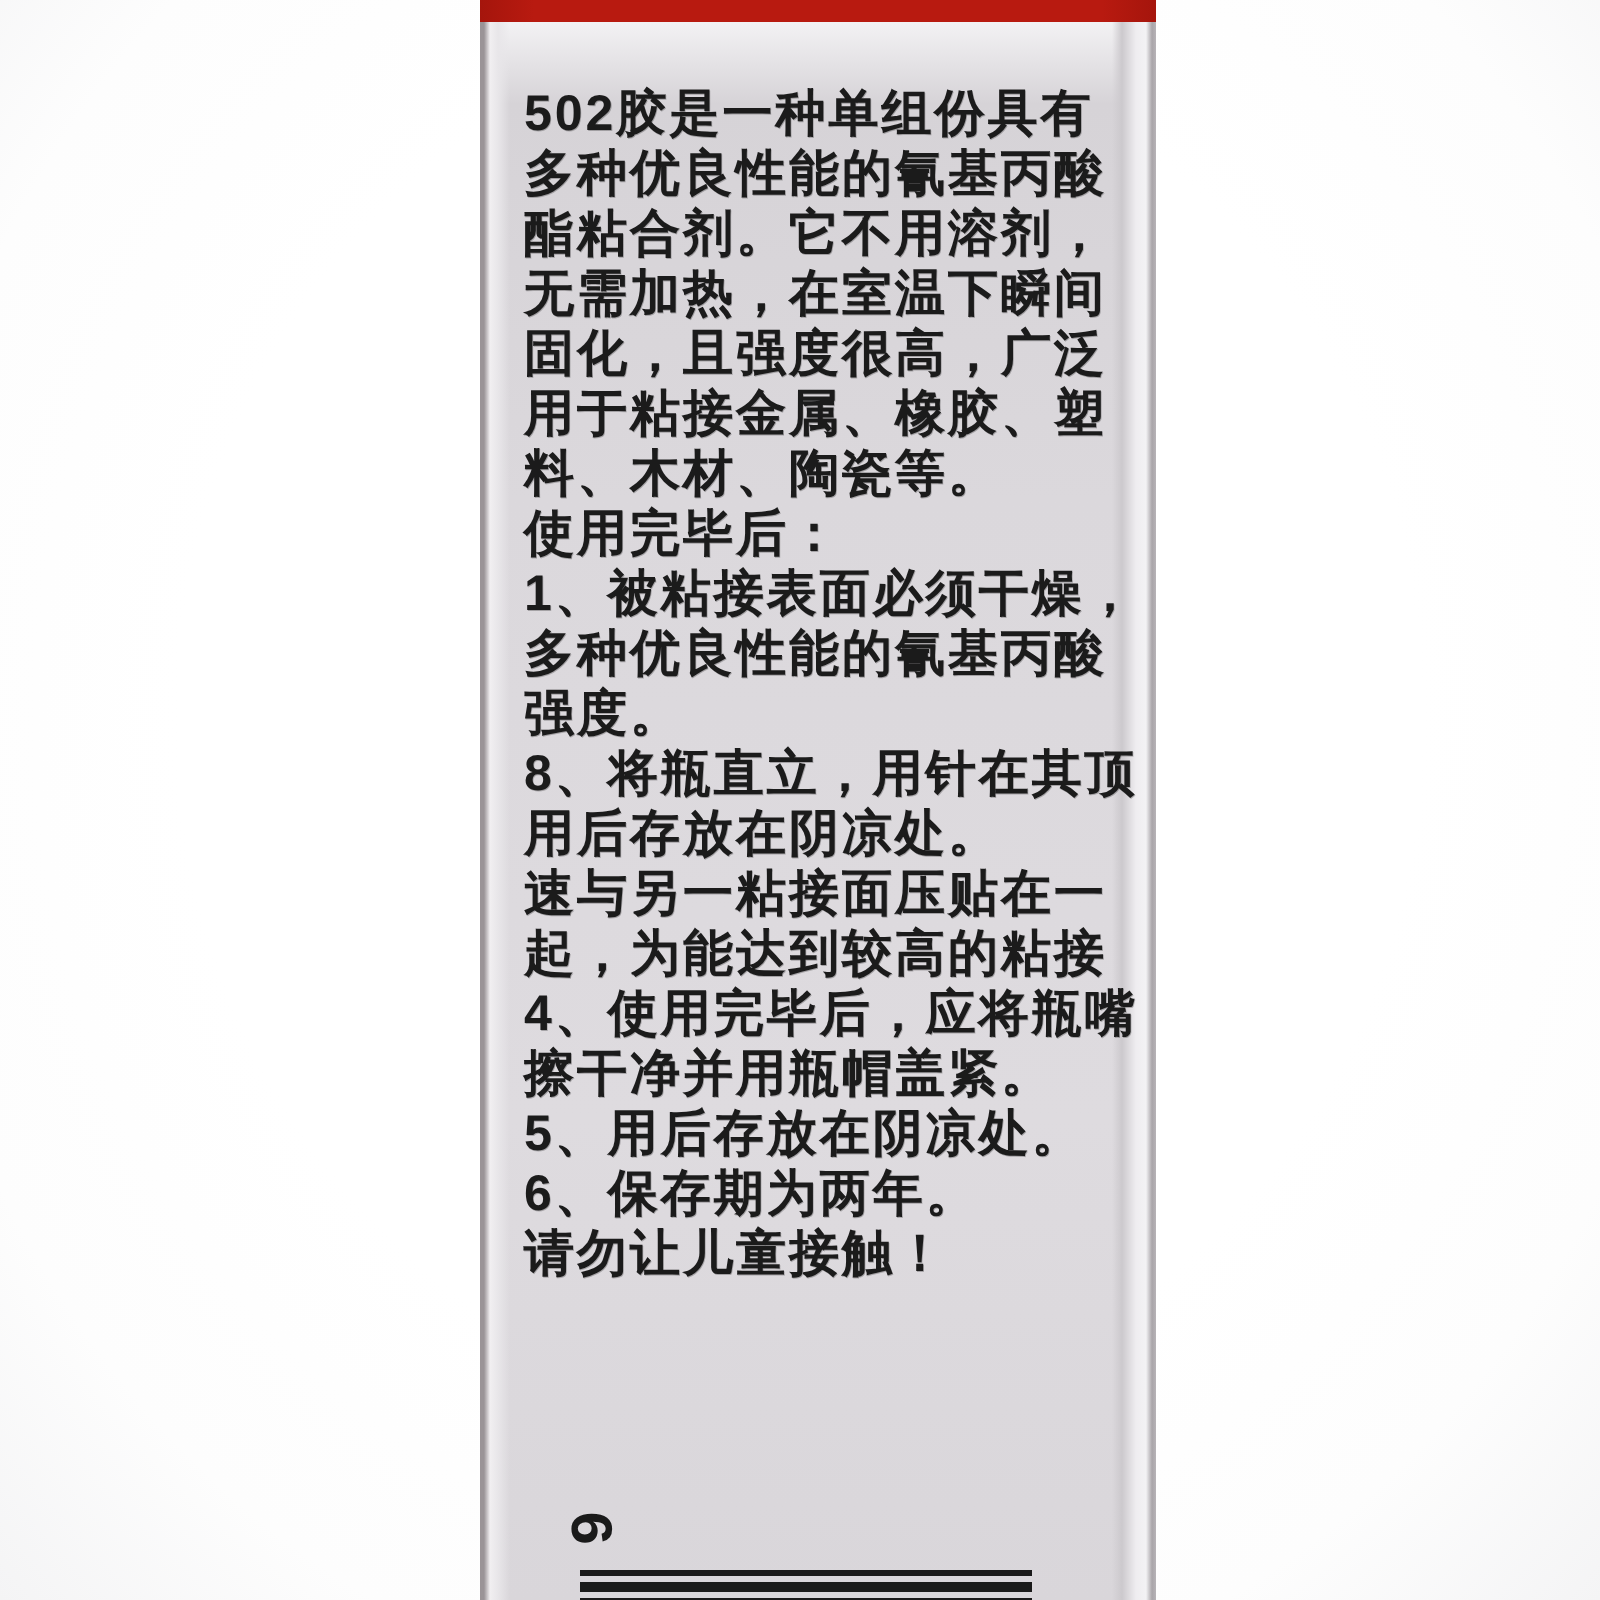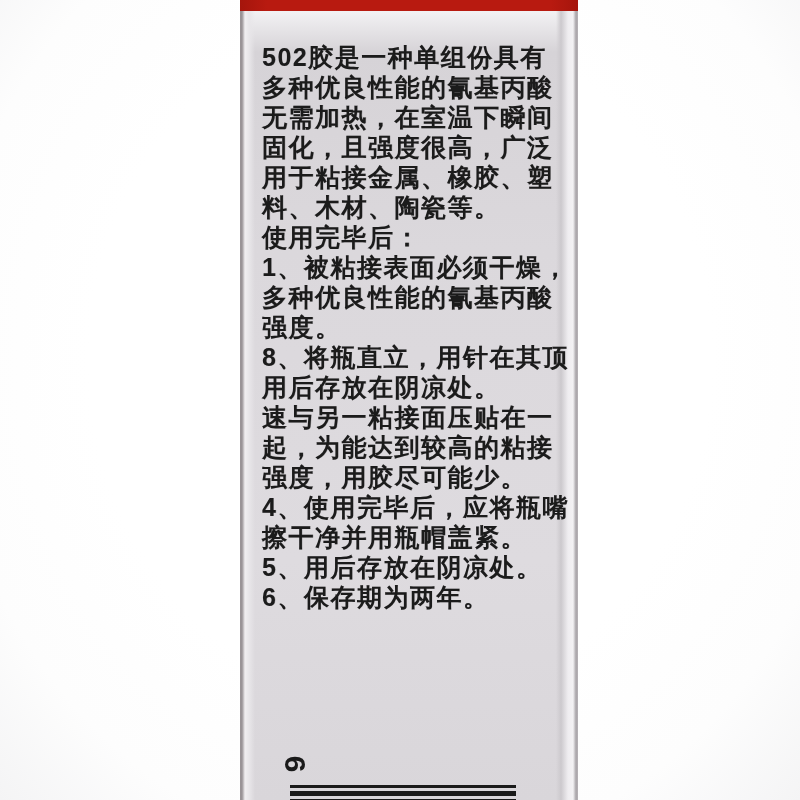--- a/index.html
+++ b/index.html
@@ -93,37 +93,38 @@
 
 <div class="scene">
   <div class="box">
     <div class="box-left-edge"></div>
     <div class="box-right-edge"></div>
     <div class="red-band"></div>
 
     <div class="text-block">
       <div class="text-line">502胶是一种单组份具有</div>
       <div class="text-line">多种优良性能的氰基丙酸</div>
+      <div class="text-line">酯粘合剂。它不用溶剂，</div>
       <div class="text-line">无需加热，在室温下瞬间</div>
       <div class="text-line">固化，且强度很高，广泛</div>
       <div class="text-line">用于粘接金属、橡胶、塑</div>
       <div class="text-line">料、木材、陶瓷等。</div>
       <div class="text-line">使用完毕后：</div>
       <div class="text-line">1、被粘接表面必须干燥，</div>
       <div class="text-line">多种优良性能的氰基丙酸</div>
       <div class="text-line">强度。</div>
       <div class="text-line">8、将瓶直立，用针在其顶</div>
       <div class="text-line">用后存放在阴凉处。</div>
       <div class="text-line">速与另一粘接面压贴在一</div>
       <div class="text-line">起，为能达到较高的粘接</div>
-      <div class="text-line">强度，用胶尽可能少。</div>
       <div class="text-line">4、使用完毕后，应将瓶嘴</div>
       <div class="text-line">擦干净并用瓶帽盖紧。</div>
       <div class="text-line">5、用后存放在阴凉处。</div>
       <div class="text-line">6、保存期为两年。</div>
+      <div class="text-line">请勿让儿童接触！</div>
     </div>
 
     <div class="barcode-digit">6</div>
     <div class="bc-bar bc-bar-1"></div>
     <div class="bc-bar bc-bar-2"></div>
     <div class="bc-bar bc-bar-3"></div>
   </div>
 </div>
 
 </body></html>

